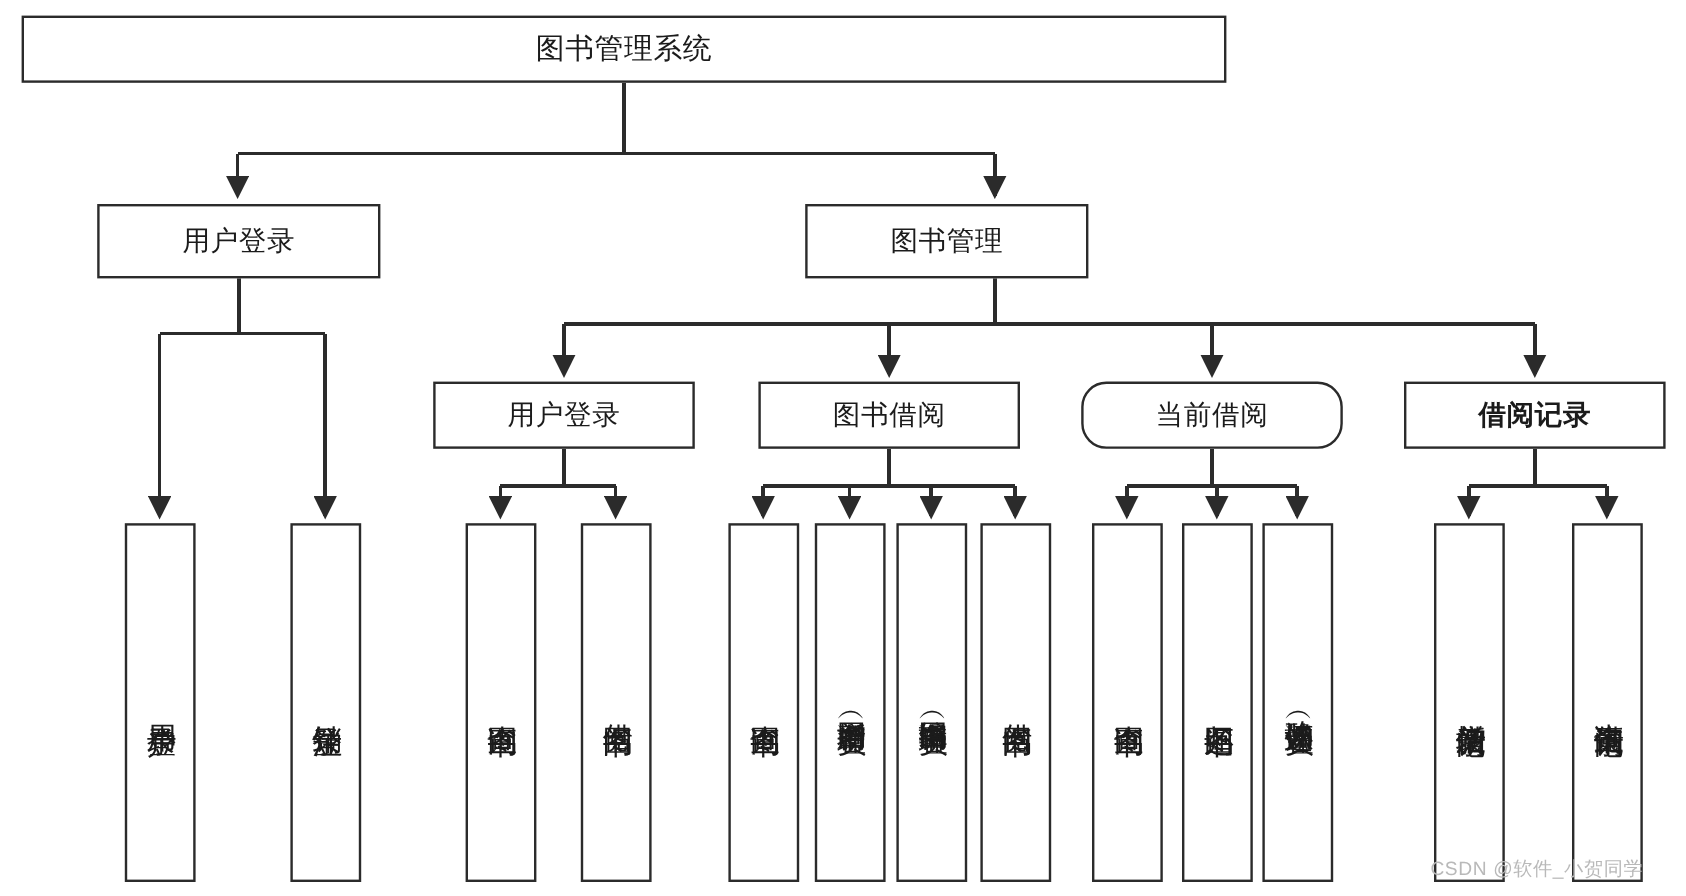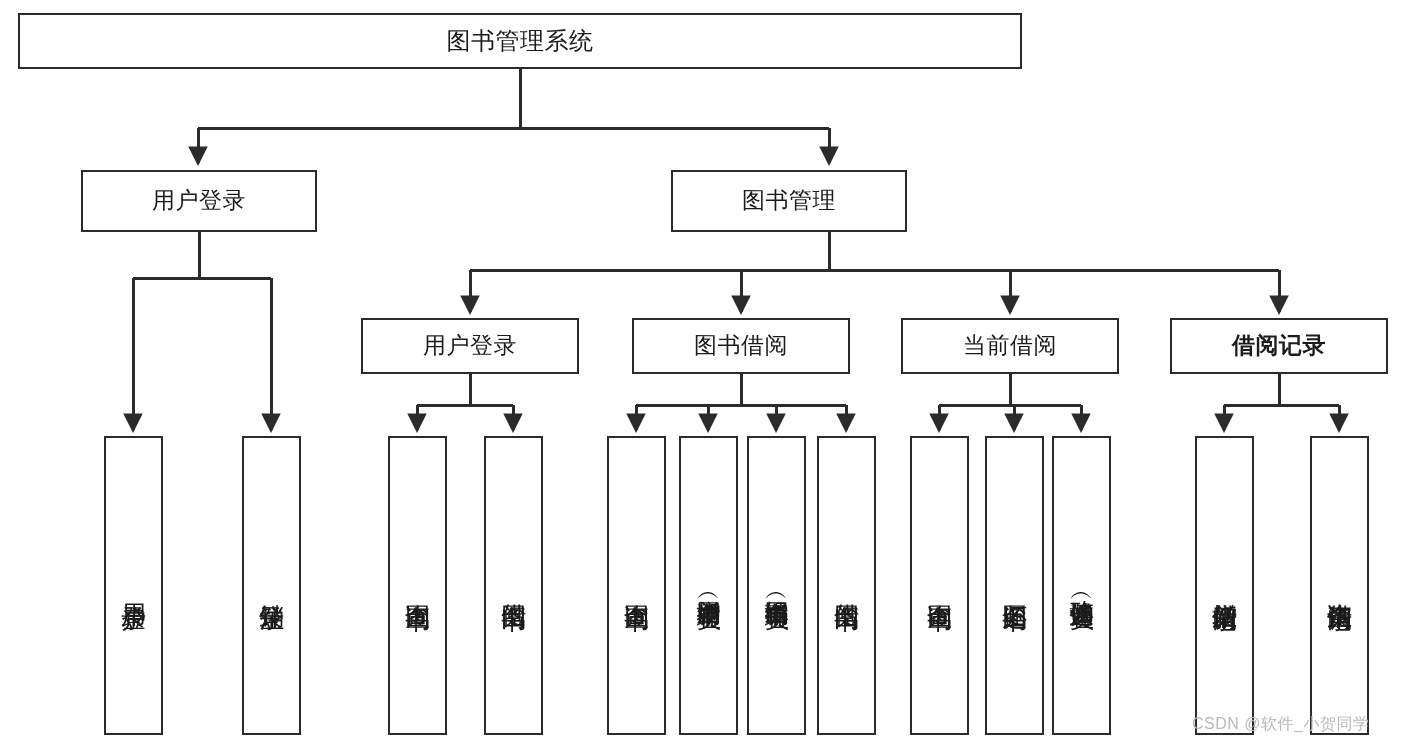--- a/index.html
+++ b/index.html
@@ -143,21 +143,21 @@
   <div class="node h" style="left:671px; top:170px; width:236px; height:62px;">
     <span class="label">图书管理</span>
   </div>
 
   <div class="node h" style="left:361px; top:318px; width:218px; height:56px;">
     <span class="label">用户登录</span>
   </div>
   <div class="node h" style="left:632px; top:318px; width:218px; height:56px;">
     <span class="label">图书借阅</span>
   </div>
-  <div class="node h" style="left:901px; top:318px; width:218px; height:56px;">
+  <div class="node h" style="left:901px; top:318px; width:218px; height:56px;border-radius:21px;">
     <span class="label">当前借阅</span>
   </div>
   <div class="node h" style="left:1170px; top:318px; width:218px; height:56px;font-weight:bold;">
     <span class="label">借阅记录</span>
   </div>
 
   <div class="node v" style="left:104px; top:436px; width:59px; height:299px;">
     <span class="label">用户登录</span>
   </div>
   <div class="node v" style="left:242px; top:436px; width:59px; height:299px;">

